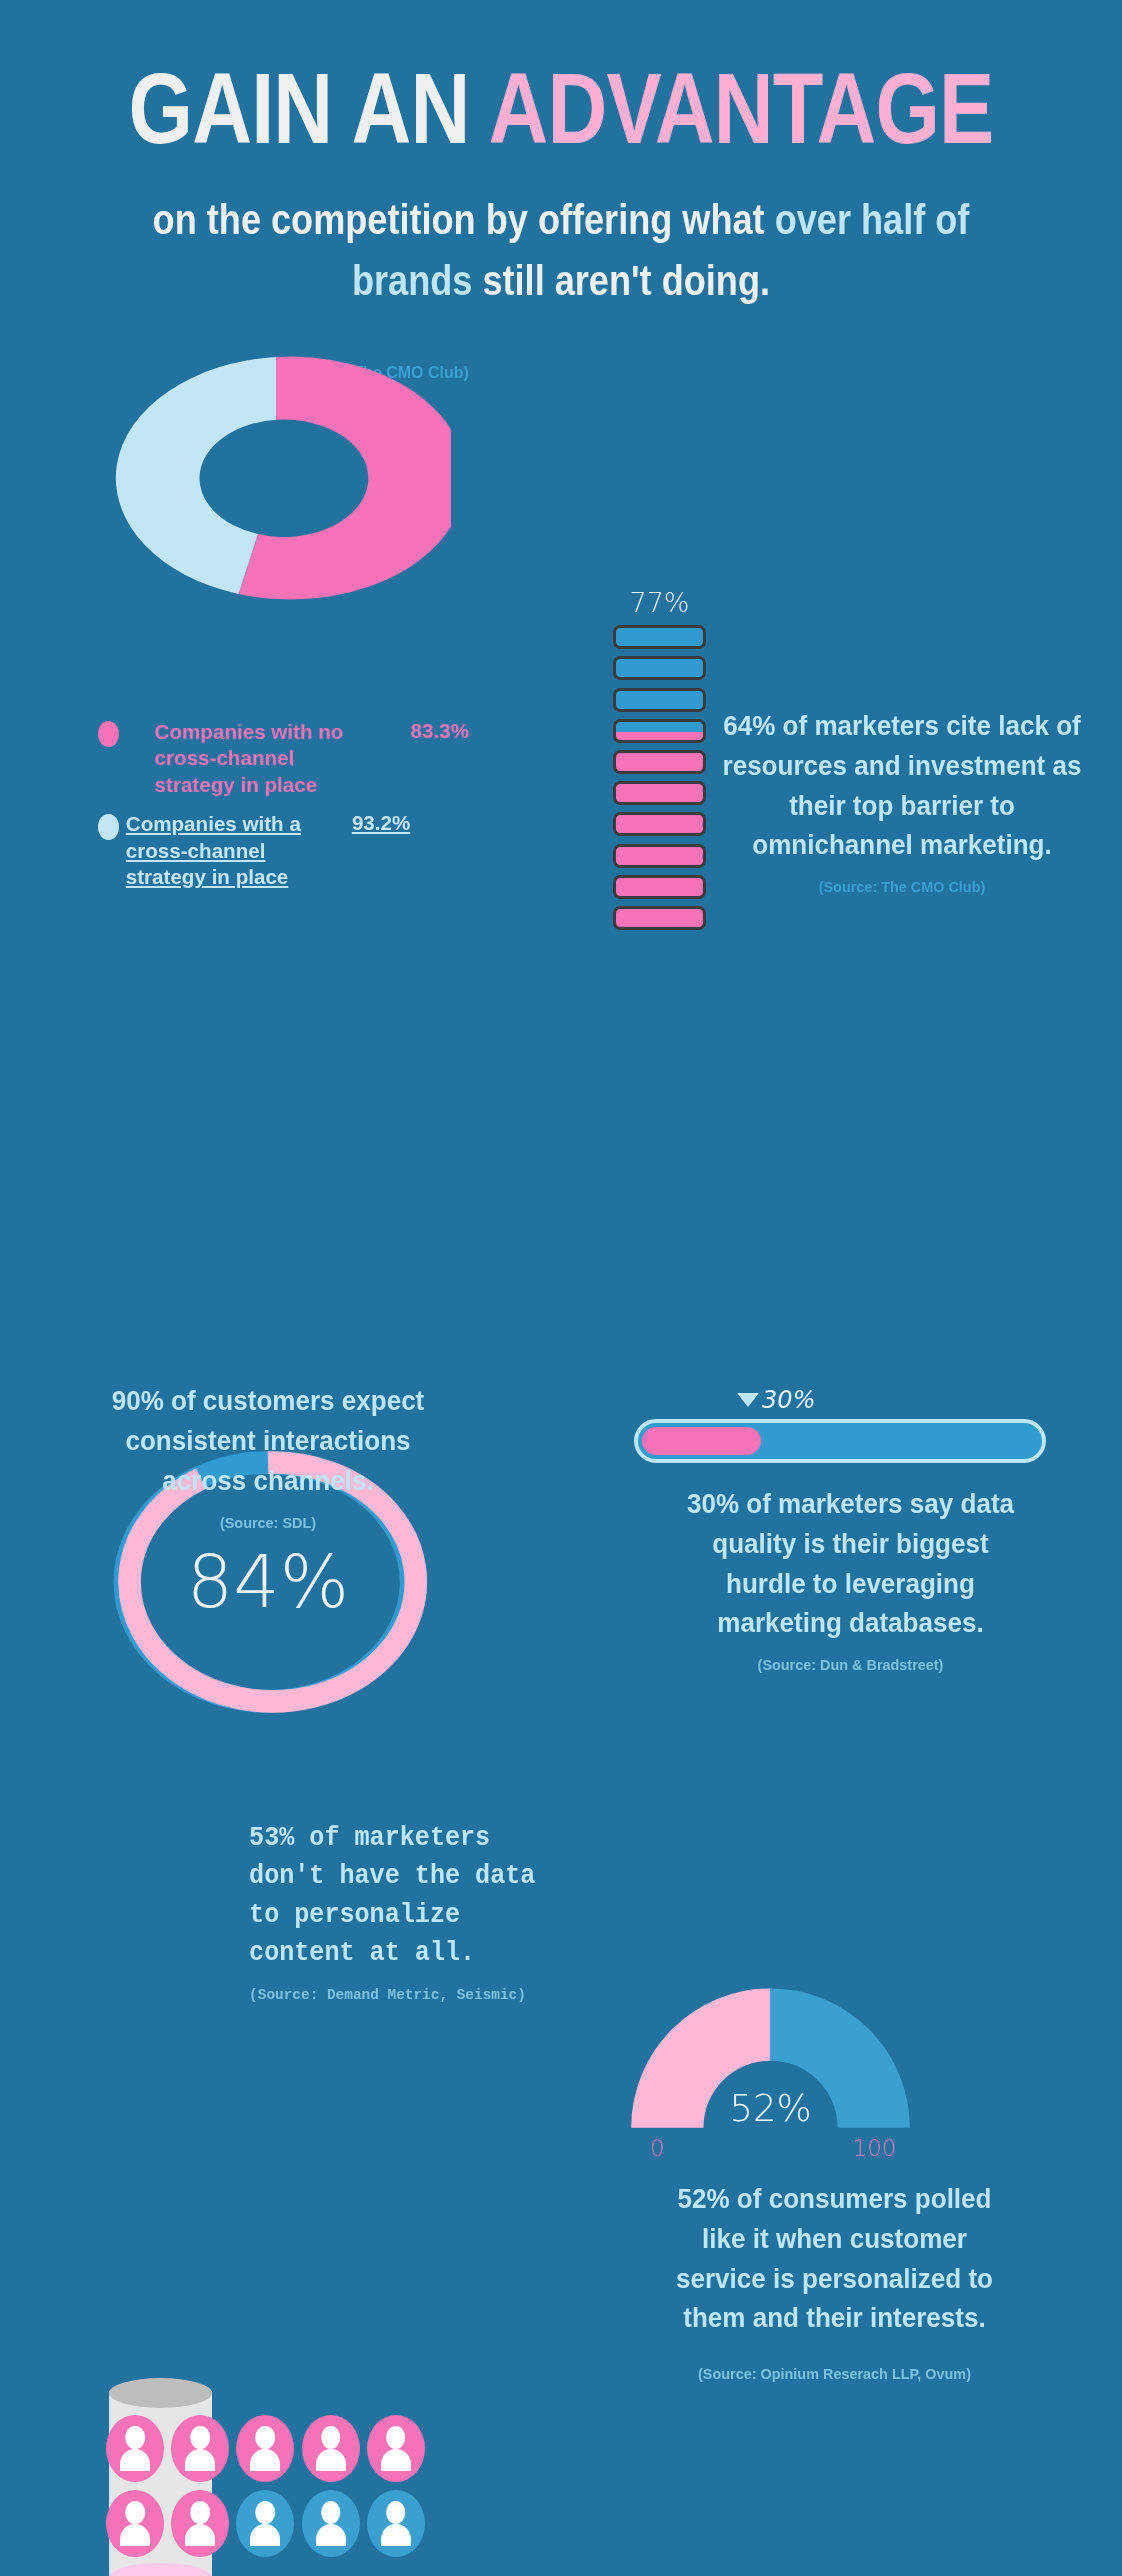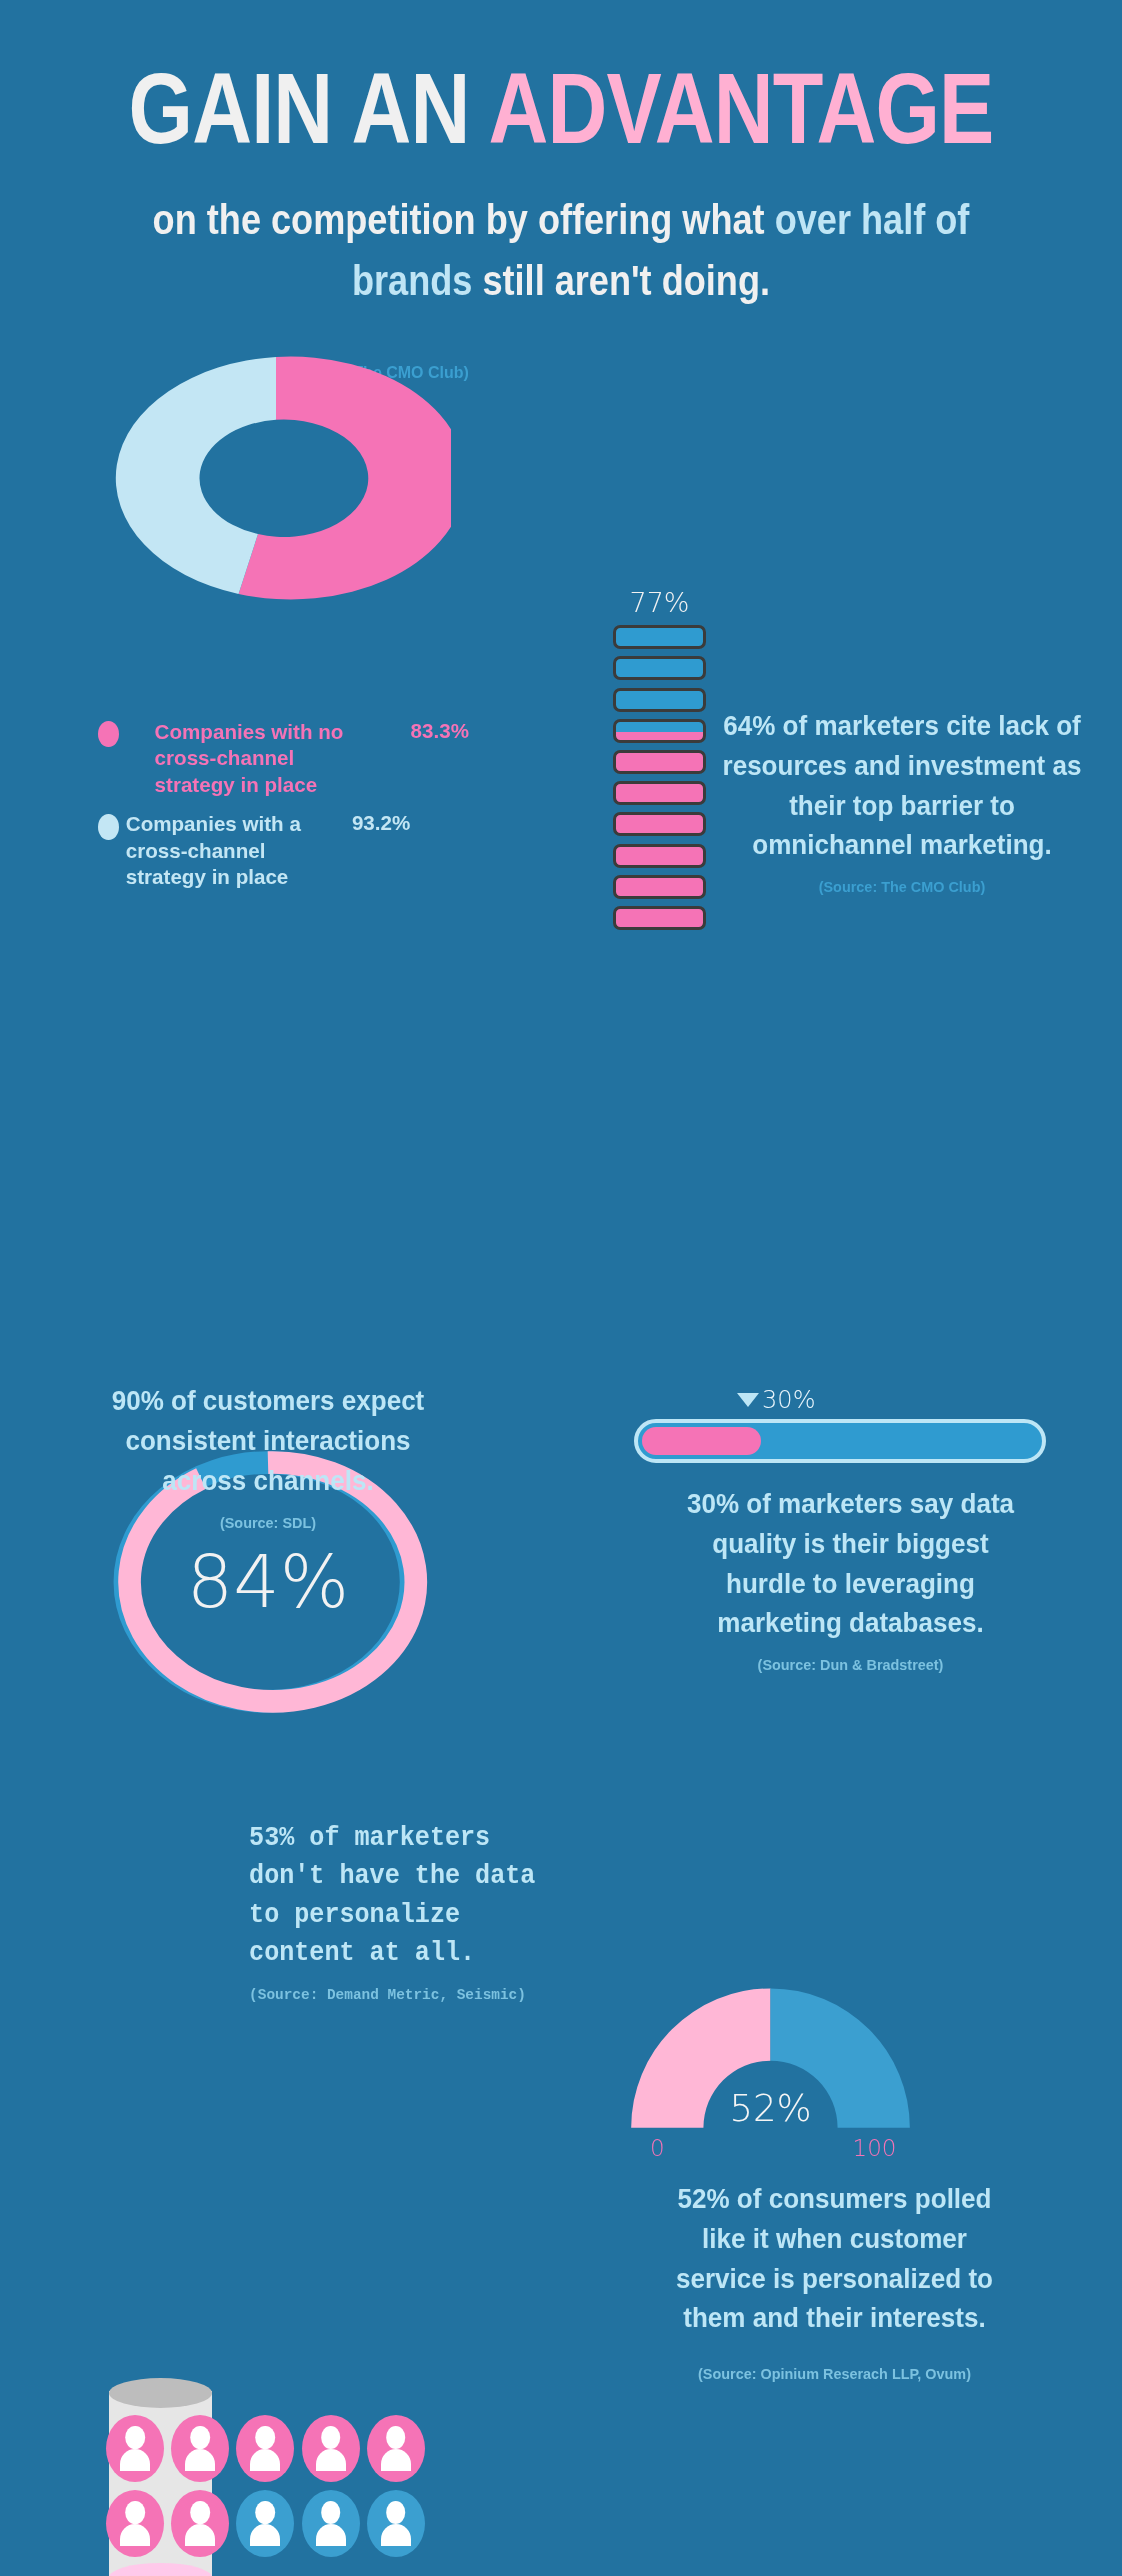--- a/index.html
+++ b/index.html
@@ -50,21 +50,21 @@
 
   
   .donut1 { left:101px; top:355px; width:350px; height:247px; }
   .donut1 svg { width:100%; height:100%; }
   .legend { left:98px; top:719px; width:371px; }
   .legend-row { display:flex; align-items:flex-start; margin-bottom:13.4px; }
   .legend-dot { width:20.6px; height:26px; border-radius:50%; flex:none; margin-top:2.1px; }
   .legend-txt { margin-left:7.2px; font-size:20.6px; line-height:1.28; font-weight:600; width:222px; }
   .legend-val { font-size:20.6px; font-weight:600; margin-left:4.1px; }
   .lg-pink .legend-dot{background:#f573b6;} .lg-pink .legend-txt,.lg-pink .legend-val{color:#f573b6;margin-left:36px;}
-  .lg-blue .legend-dot{background:#c3e6f4;} .lg-blue .legend-txt,.lg-blue .legend-val{color:#c3e6f4;}
+  .lg-blue .legend-dot{background:#c3e6f4;} .lg-blue .legend-txt,.lg-blue .legend-val{color:#c3e6f4;text-decoration:underline;}
 
   
   .segbar { width:93px; }
   .segbar .seglabel {
     font-size:27px; color:#f2f2f2; text-align:center; margin-bottom:7.2px;
     font-family:"DejaVu Sans", sans-serif; font-weight:300;
   }
   .seg {
     height:24px; border:3.1px solid #3b3b3b; border-radius:7.2px;
     margin-bottom:7.2px;
@@ -76,21 +76,21 @@
   
   .ring { position:relative; }
   .ring svg { display:block; }
   .ring .ringval {
     position:absolute; inset:0; display:flex; align-items:center; justify-content:center;
     font-size:73px; color:#f2f2f2; font-family:"DejaVu Sans", sans-serif; font-weight:300;
   }
 
   
   .pbar-wrap { width:412px; }
-  .pbar-mark { display:flex; align-items:center; justify-content:flex-start; margin-left:103px; margin-bottom:5.2px; }
+  .pbar-mark { display:flex; align-items:center; justify-content:flex-start; margin-left:103px; margin-bottom:5.2px;font-style:italic; }
   .pbar-tri {
     width:0;height:0;border-left:11.3px solid transparent;border-right:11.3px solid transparent;
     border-top:14.4px solid #bde6f6;
   }
   .pbar-pct { font-size:24px; color:#eaf6fc; margin-left:3.1px; font-family:"DejaVu Sans",sans-serif; font-weight:300; }
   .pbar-outer {
     height:44px; border:4.1px solid #bde6f6; border-radius:24px; background:#2f9bd0;
     padding:4.1px; display:flex; align-items:center;
   }
   .pbar-fill { height:100%; background:#f573b6; border-radius:15.5px; }

